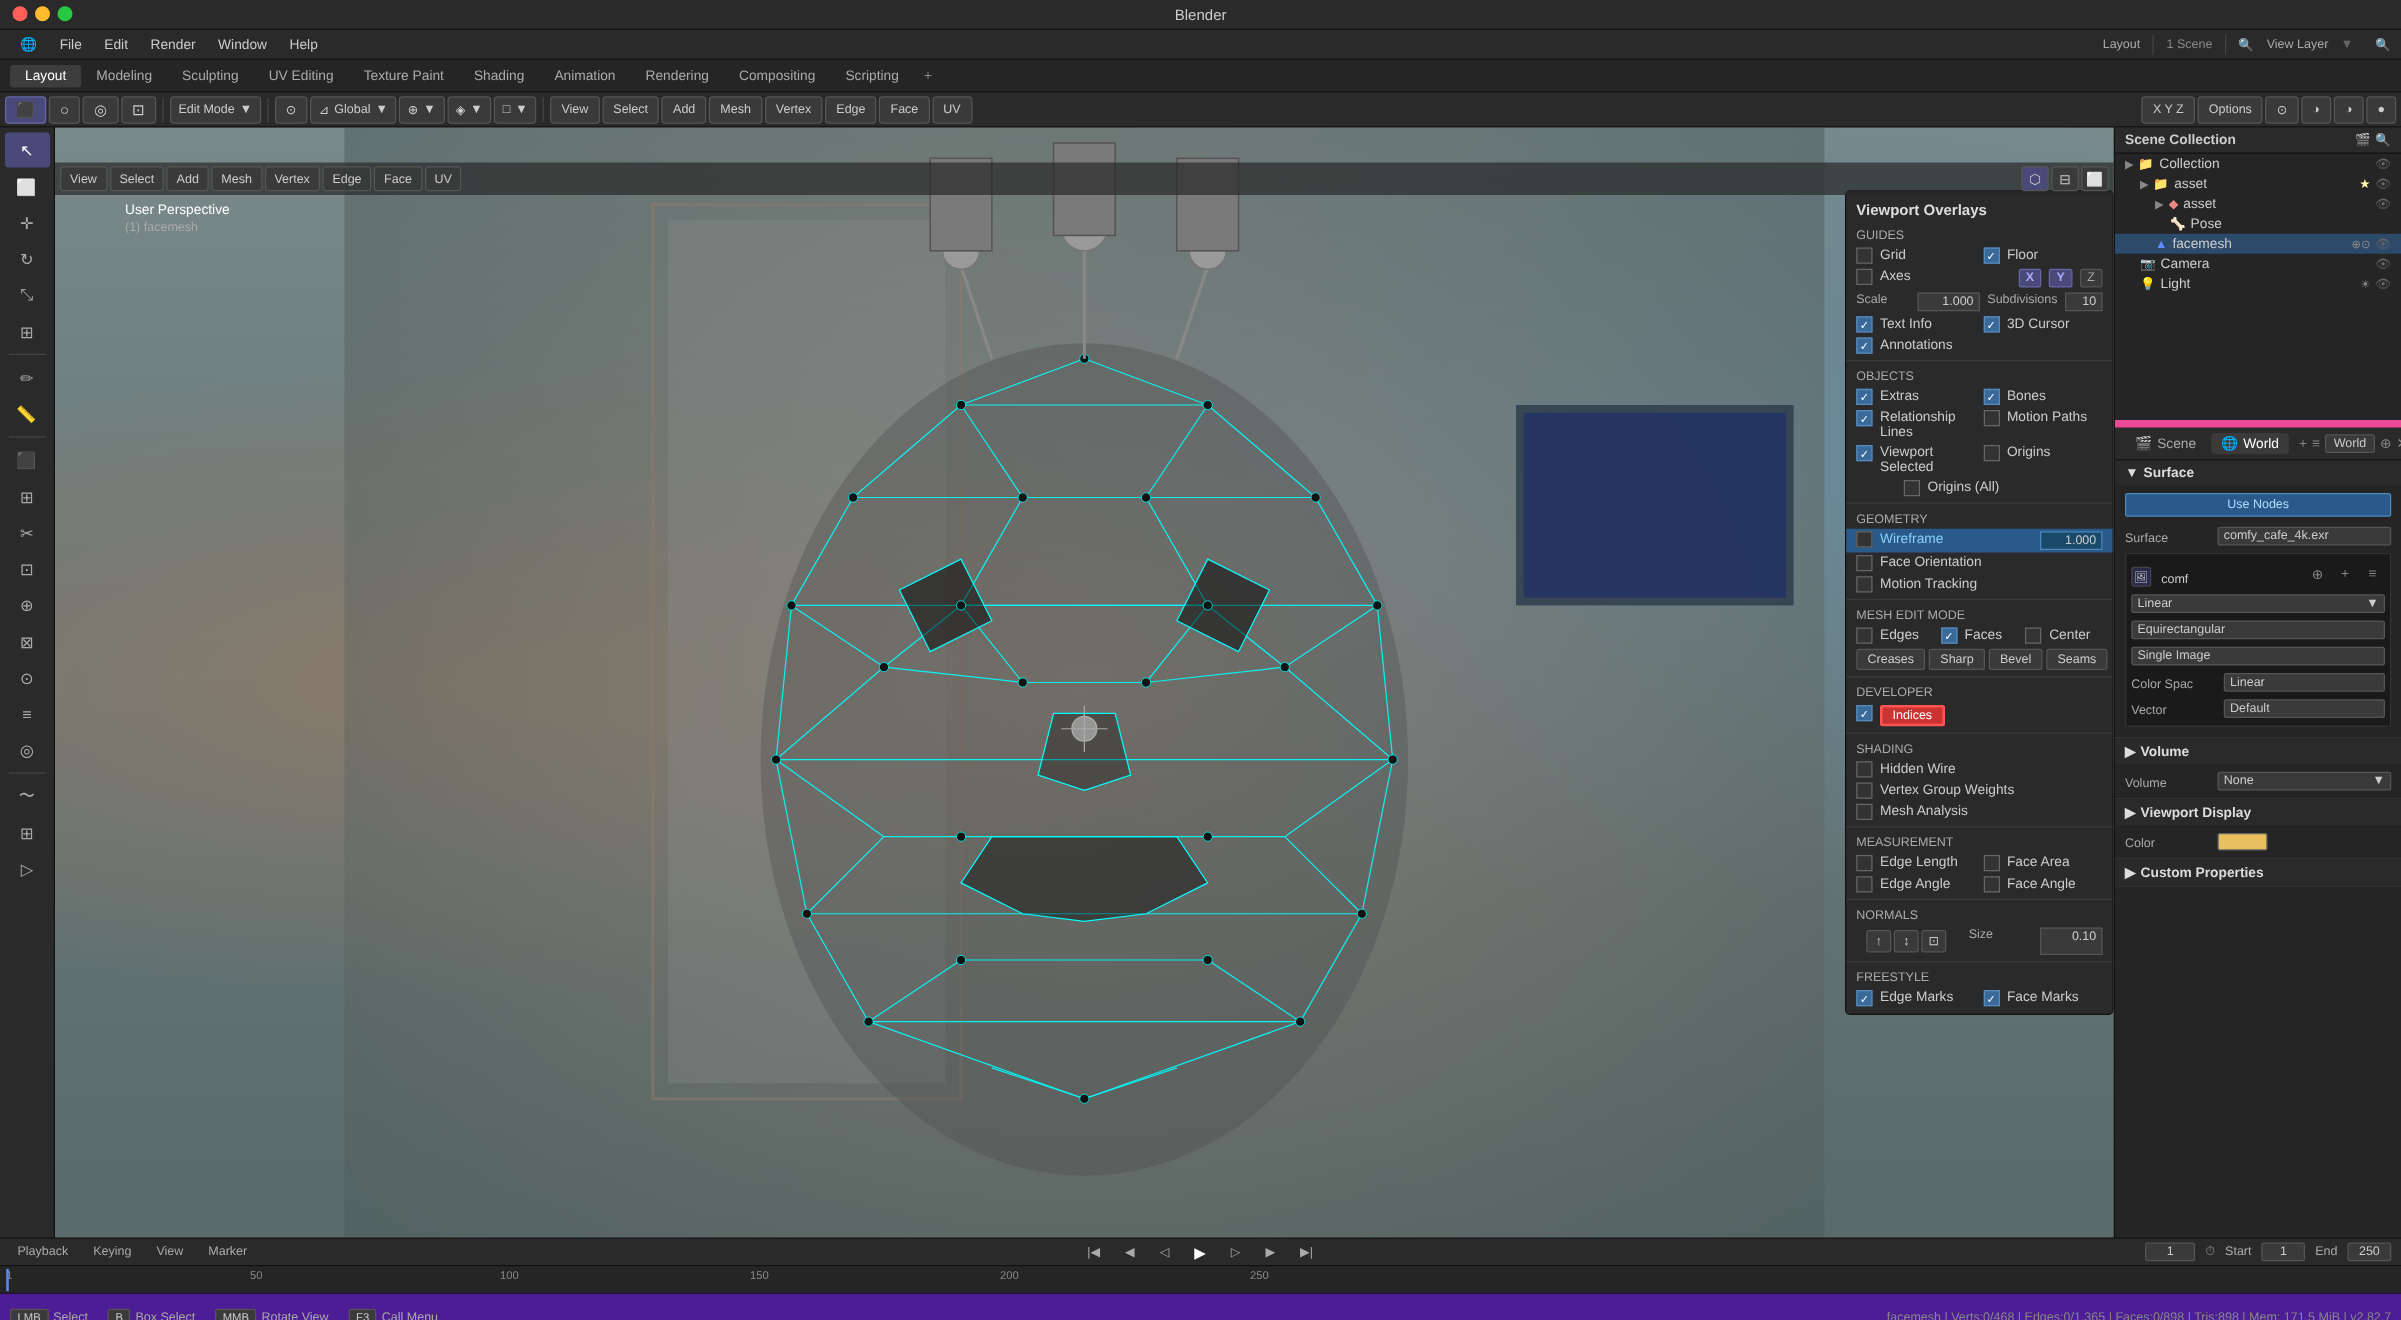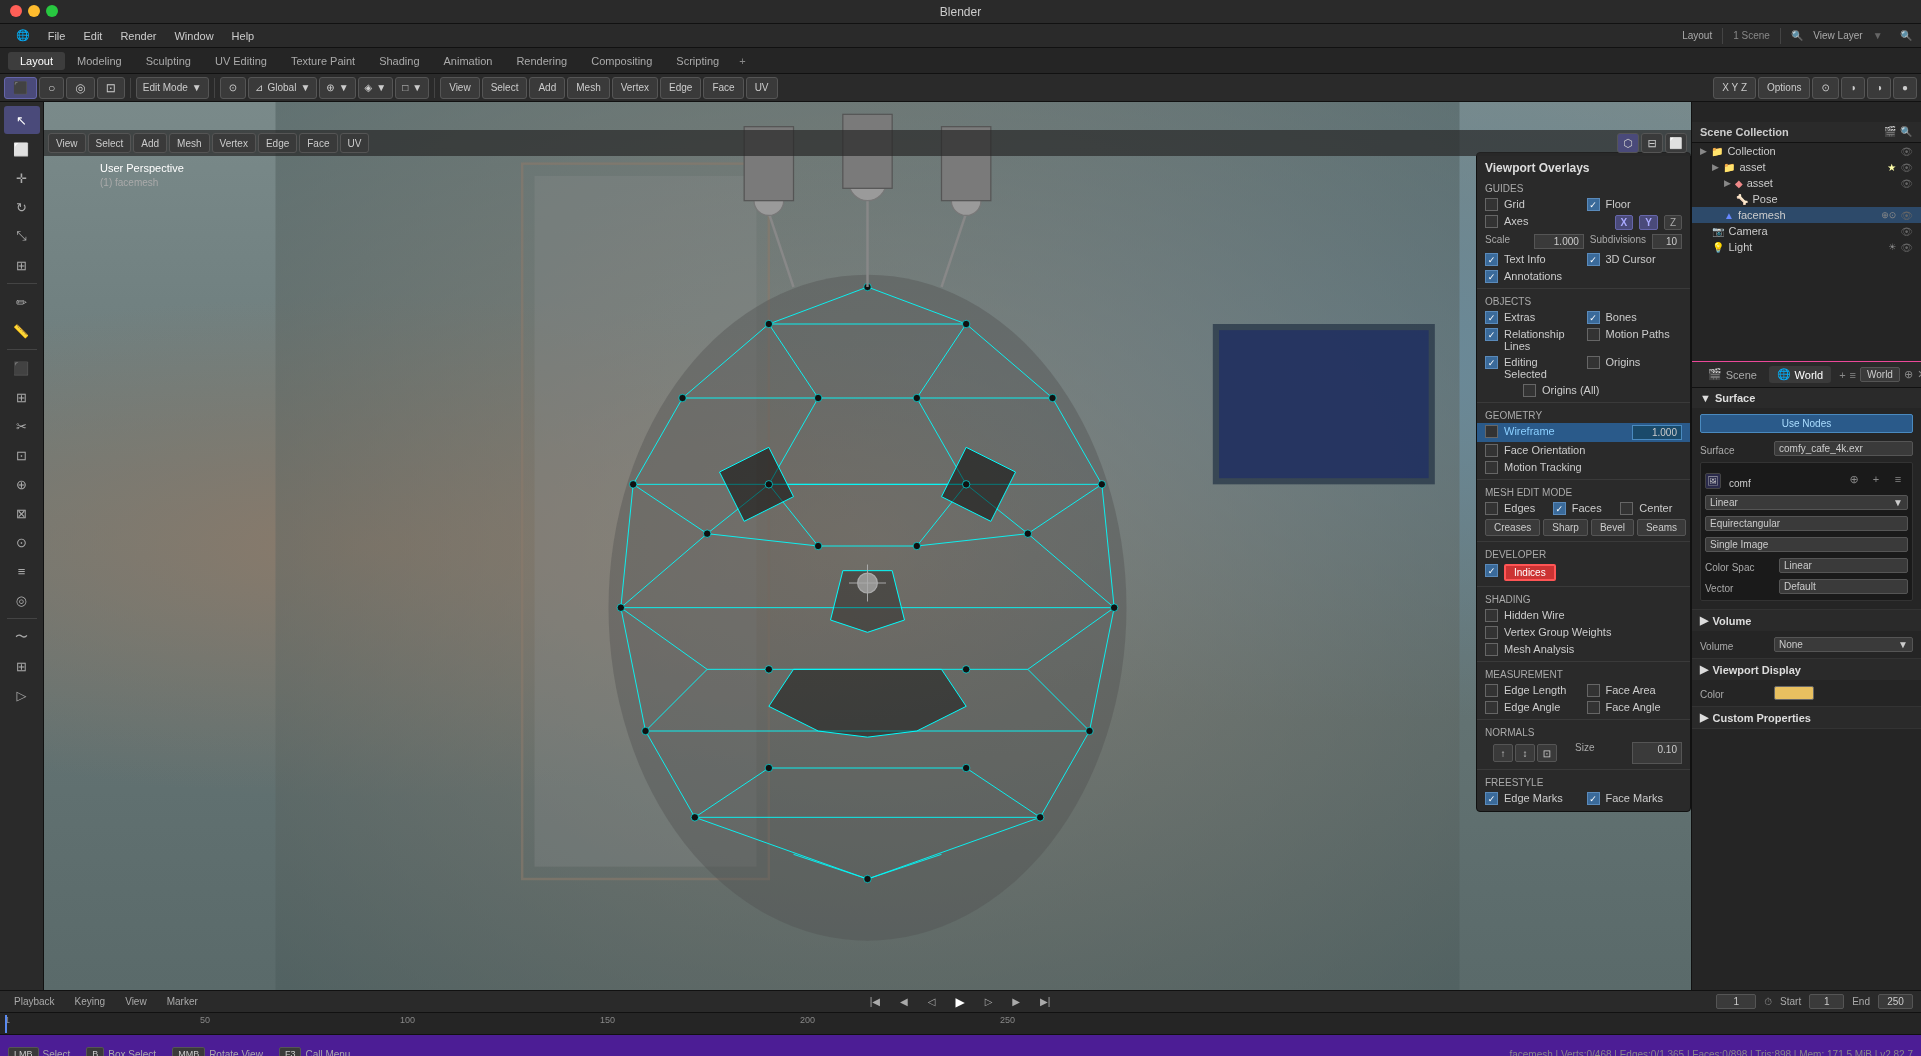--- a/index.html
+++ b/index.html
@@ -114,21 +114,21 @@
     
     .world-section { border-bottom: 1px solid #333; }
     .world-header { background: #2a2a2a; padding: 4px 8px; color: #ddd; cursor: pointer; display: flex; align-items: center; gap: 4px; font-size: 11px; font-weight: bold; }
     .world-content { padding: 4px 8px; background: #252525; }
     .wc-row { display: flex; align-items: flex-end; padding: 2px 0; gap: 4px; }
     .wc-label { color: #aaa; font-size: 10px; width: 70px; }
     .wc-dropdown { background: #3a3a3a; border: 1px solid #555; color: #ccc; padding: 1px 4px; font-size: 10px; border-radius: 2px; cursor: pointer; display: flex; justify-content: space-between; align-items: center; flex: 1; }
     .wc-color-swatch { width: 40px; height: 14px; background: #e8c060; border: 1px solid #666; border-radius: 2px; cursor: pointer; }
 
     
-    #right-upper { height: 240px; border-bottom: 1px solid #ec4899; overflow: hidden; margin-top: 20px; }
+    #right-upper { height: 240px; border-bottom: 6px solid #ec4899; overflow: hidden; }
     #right-lower { flex: 1; overflow-y: auto; }
   </style>
 </head>
 <body>
 
 <div id="top-bar" style="position:relative;">
   <div class="traffic-lights">
     <span class="tl-red"></span>
     <span class="tl-yellow"></span>
     <span class="tl-green"></span>
@@ -443,21 +443,21 @@
         <label>Bones</label>
       </div>
       <div class="op-row">
         <div class="op-checkbox checked"></div>
         <label>Relationship Lines</label>
         <div class="op-checkbox"></div>
         <label>Motion Paths</label>
       </div>
       <div class="op-row">
         <div class="op-checkbox checked"></div>
-        <label>Editing Selected</label>
+        <label>Viewport Selected</label>
         <div class="op-checkbox"></div>
         <label>Origins</label>
       </div>
       <div class="op-row">
         <div style="width:13px;"></div>
         <div style="width:13px;"></div>
         <div class="op-checkbox"></div>
         <label>Origins (All)</label>
       </div>
 

